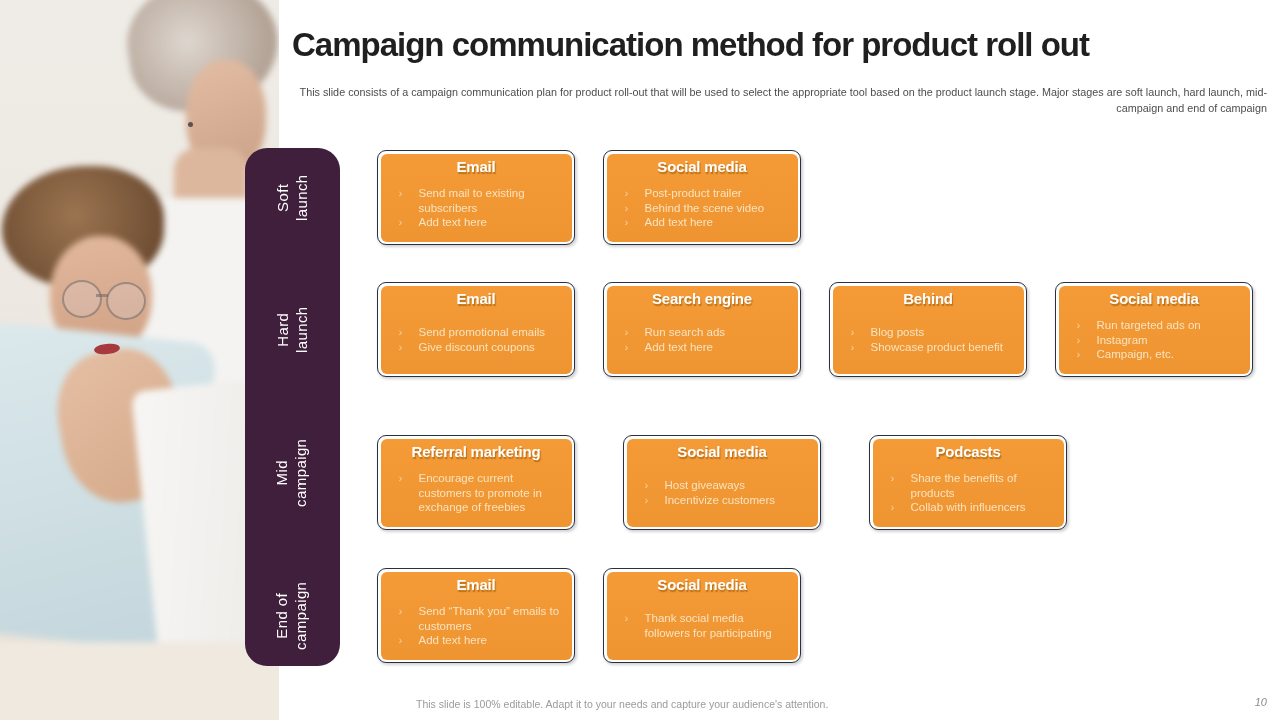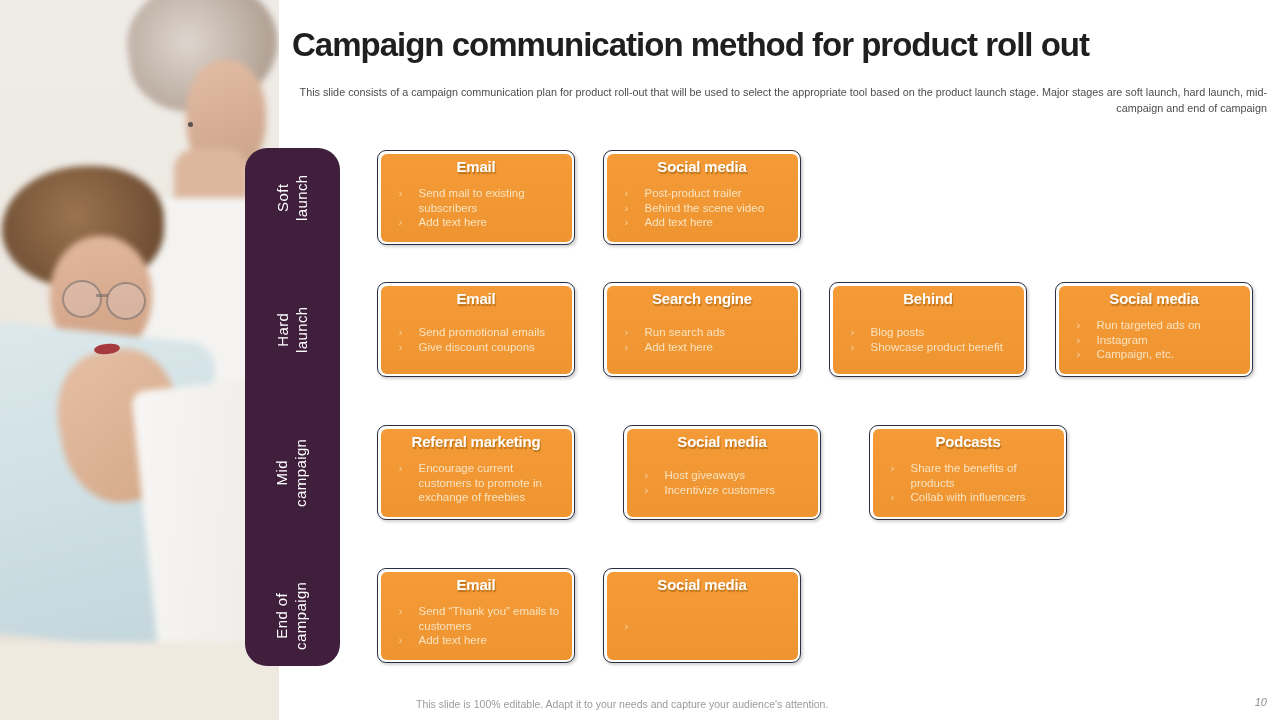--- a/index.html
+++ b/index.html
@@ -212,21 +212,21 @@
                 <span class="bullet-text">Campaign, etc.</span>
               </div>
             </div>
           </div>
         </div>
       </div>
       <div class="stage-label" style="top: 422.5px;">
         <div class="stage-label-text">Mid
 campaign</div>
       </div>
-      <div class="card-row" style="top: 425px; gap: 48px;">
+      <div class="card-row" style="top: 435px; gap: 48px;">
         <div class="card">
           <div class="card-fill">
             <div class="card-title">Referral marketing</div>
             <div class="card-bullets">
               <div class="bullet">
                 <span class="bullet-marker">›</span>
                 <span class="bullet-text">Encourage current customers to promote in exchange of freebies</span>
               </div>
             </div>
           </div>
@@ -281,20 +281,21 @@
               </div>
             </div>
           </div>
         </div>
         <div class="card">
           <div class="card-fill">
             <div class="card-title">Social media</div>
             <div class="card-bullets">
               <div class="bullet">
                 <span class="bullet-marker">›</span>
+                <span class="bullet-text">Thank social media followers for participating</span>
               </div>
             </div>
           </div>
         </div>
       </div>
     </div>
 
   <div class="footer-note">This slide is 100% editable. Adapt it to your needs and capture your audience's attention.</div>
   <div class="page-number">10</div>
 

